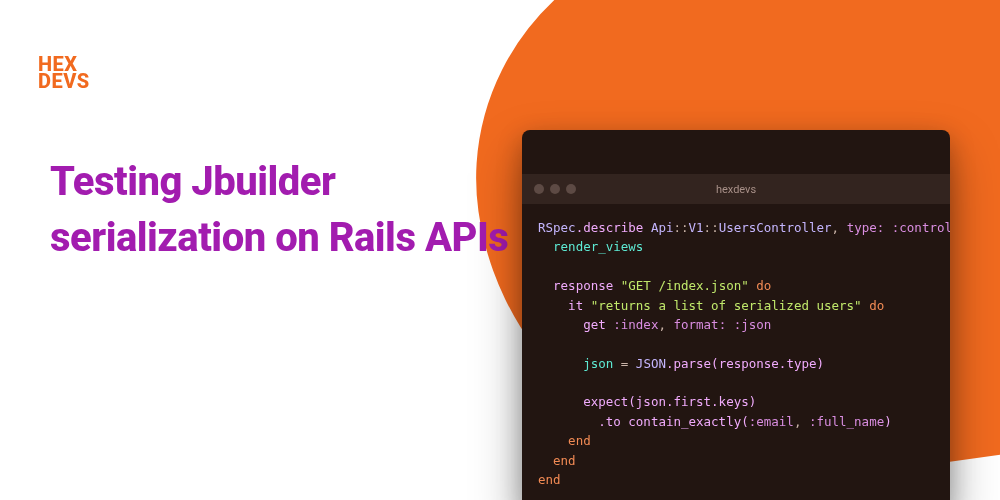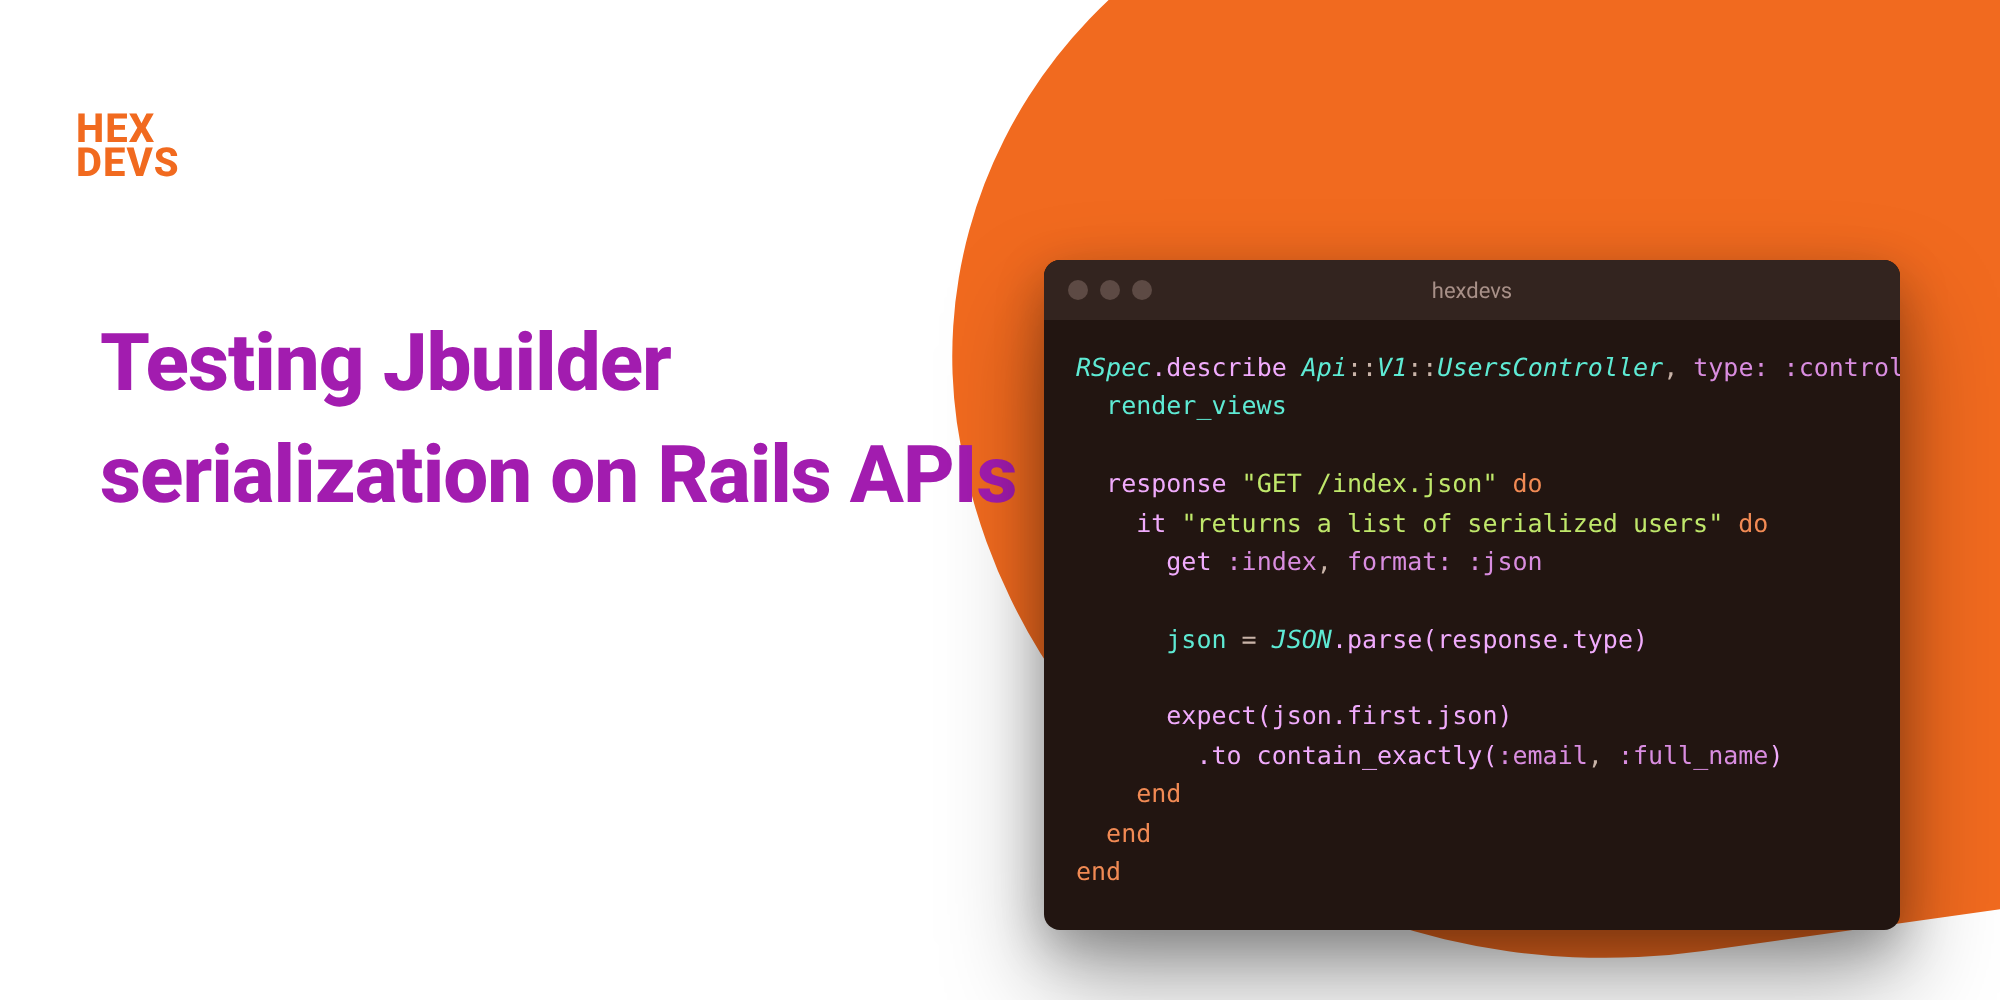--- a/index.html
+++ b/index.html
@@ -57,20 +57,21 @@
     z-index: 3;
     overflow: hidden;
   }
   .codewin .bar {
     height: 30px;
     background: #33241f;
     display: flex;
     align-items: center;
     padding: 0 12px;
     position: relative;
+    margin-top: 44px;
   }
   .codewin .dots { display: flex; gap: 6px; }
   .codewin .dot {
     width: 10px; height: 10px; border-radius: 50%;
     background: #5d4a44;
   }
   .codewin .bartitle {
     position: absolute;
     left: 0; right: 0;
     text-align: center;
@@ -79,21 +80,21 @@
     pointer-events: none;
   }
   .code {
     padding: 14px 16px 20px 16px;
     font-family: "Menlo", "Monaco", Consolas, monospace;
     font-size: 12.5px;
     line-height: 1.55;
     color: #e8d8d0;
     white-space: pre;
   }
-  .c-const   { color: #5eead4; font-style: italic; }
+  .c-const   { color: #c4b5fd; }
   .c-call    { color: #f0abfc; }
   .c-string  { color: #c0e86b; }
   .c-symbol  { color: #d98de0; }
   .c-kw      { color: #f18a54; }
   .c-id      { color: #5eead4; }
   .c-punct   { color: #c9b3a8; }
 </style>
 </head>
 <body>
 
@@ -117,18 +118,18 @@
   </div>
   <div class="code"><span class="c-const">RSpec</span><span class="c-call">.describe </span><span class="c-const">Api</span><span class="c-punct">::</span><span class="c-const">V1</span><span class="c-punct">::</span><span class="c-const">UsersController</span><span class="c-punct">, </span><span class="c-symbol">type:</span><span> </span><span class="c-symbol">:controller</span>
 <span class="c-id">  render_views</span>
 
 <span class="c-call">  response </span><span class="c-string">"GET /index.json"</span><span> </span><span class="c-kw">do</span>
 <span class="c-call">    it </span><span class="c-string">"returns a list of serialized users"</span><span> </span><span class="c-kw">do</span>
 <span class="c-call">      get </span><span class="c-symbol">:index</span><span class="c-punct">, </span><span class="c-symbol">format:</span><span> </span><span class="c-symbol">:json</span>
 
 <span class="c-id">      json </span><span class="c-punct">=</span><span> </span><span class="c-const">JSON</span><span class="c-call">.parse(response.type)</span>
 
-<span class="c-call">      expect(json.first.json)</span>
+<span class="c-call">      expect(json.first.keys)</span>
 <span class="c-call">        .to contain_exactly(</span><span class="c-symbol">:email</span><span class="c-punct">, </span><span class="c-symbol">:full_name</span><span class="c-call">)</span>
 <span class="c-kw">    end</span>
 <span class="c-kw">  end</span>
 <span class="c-kw">end</span></div>
 </div>
 
 </body></html>

